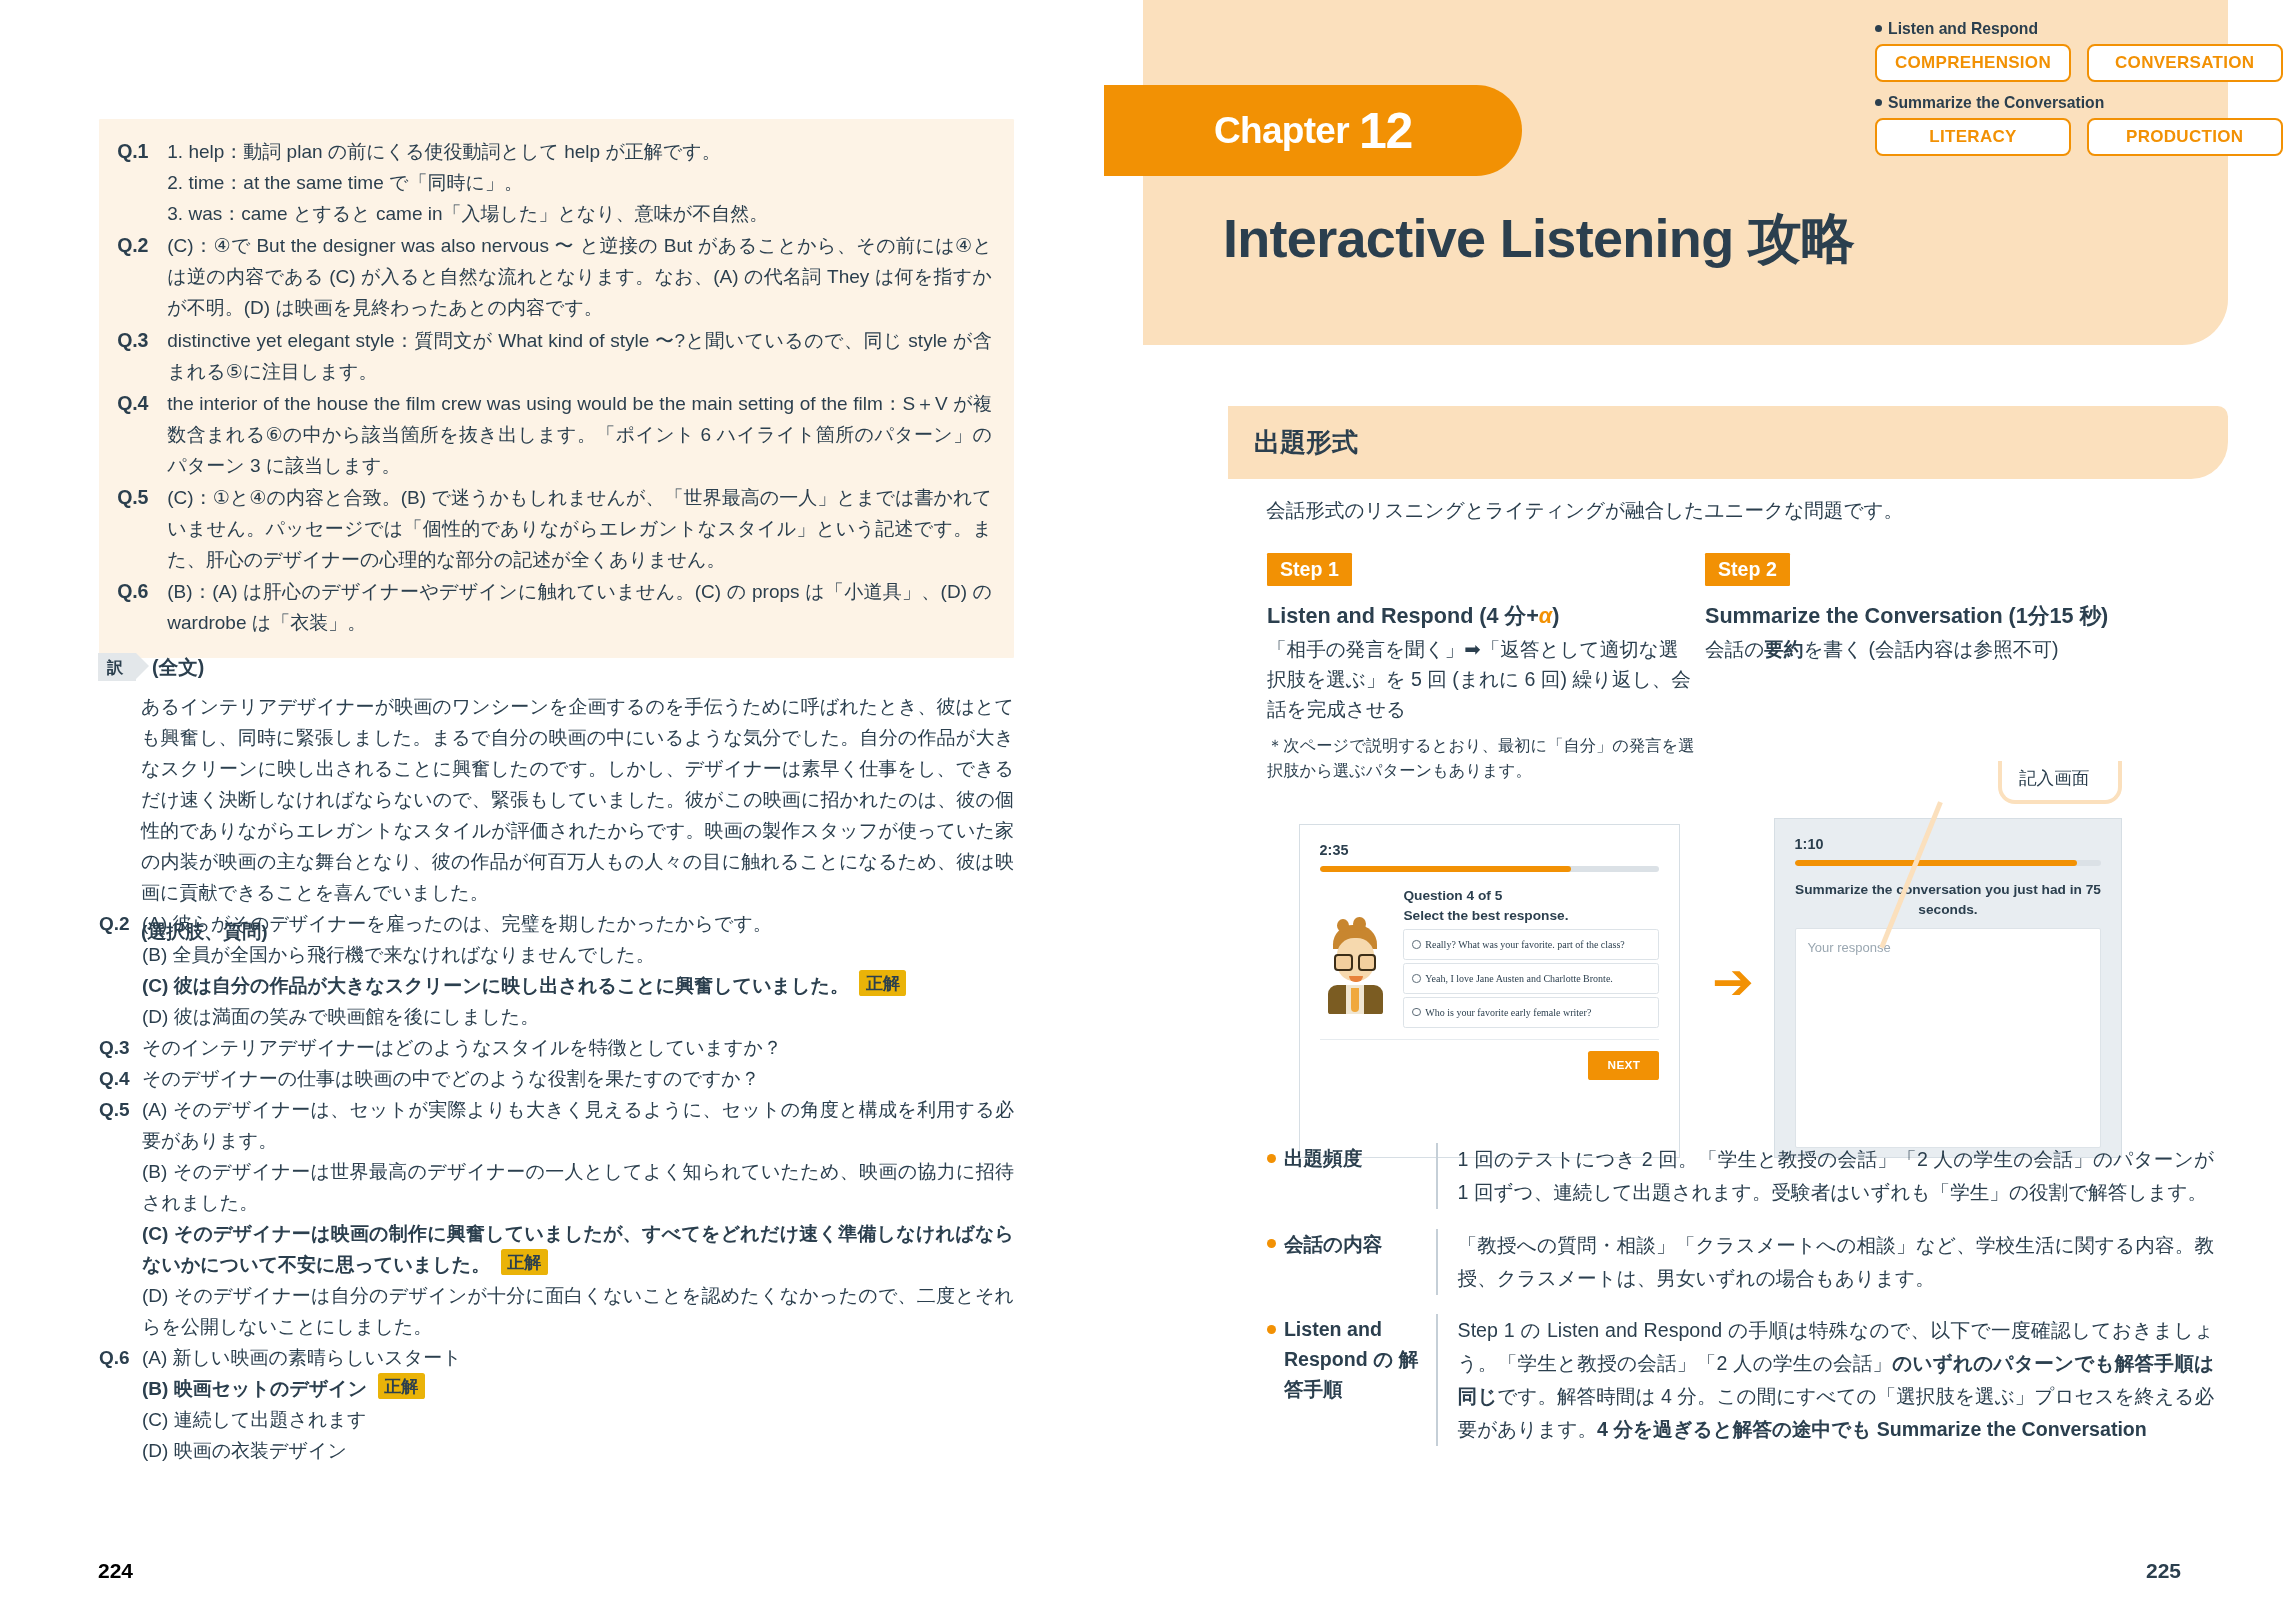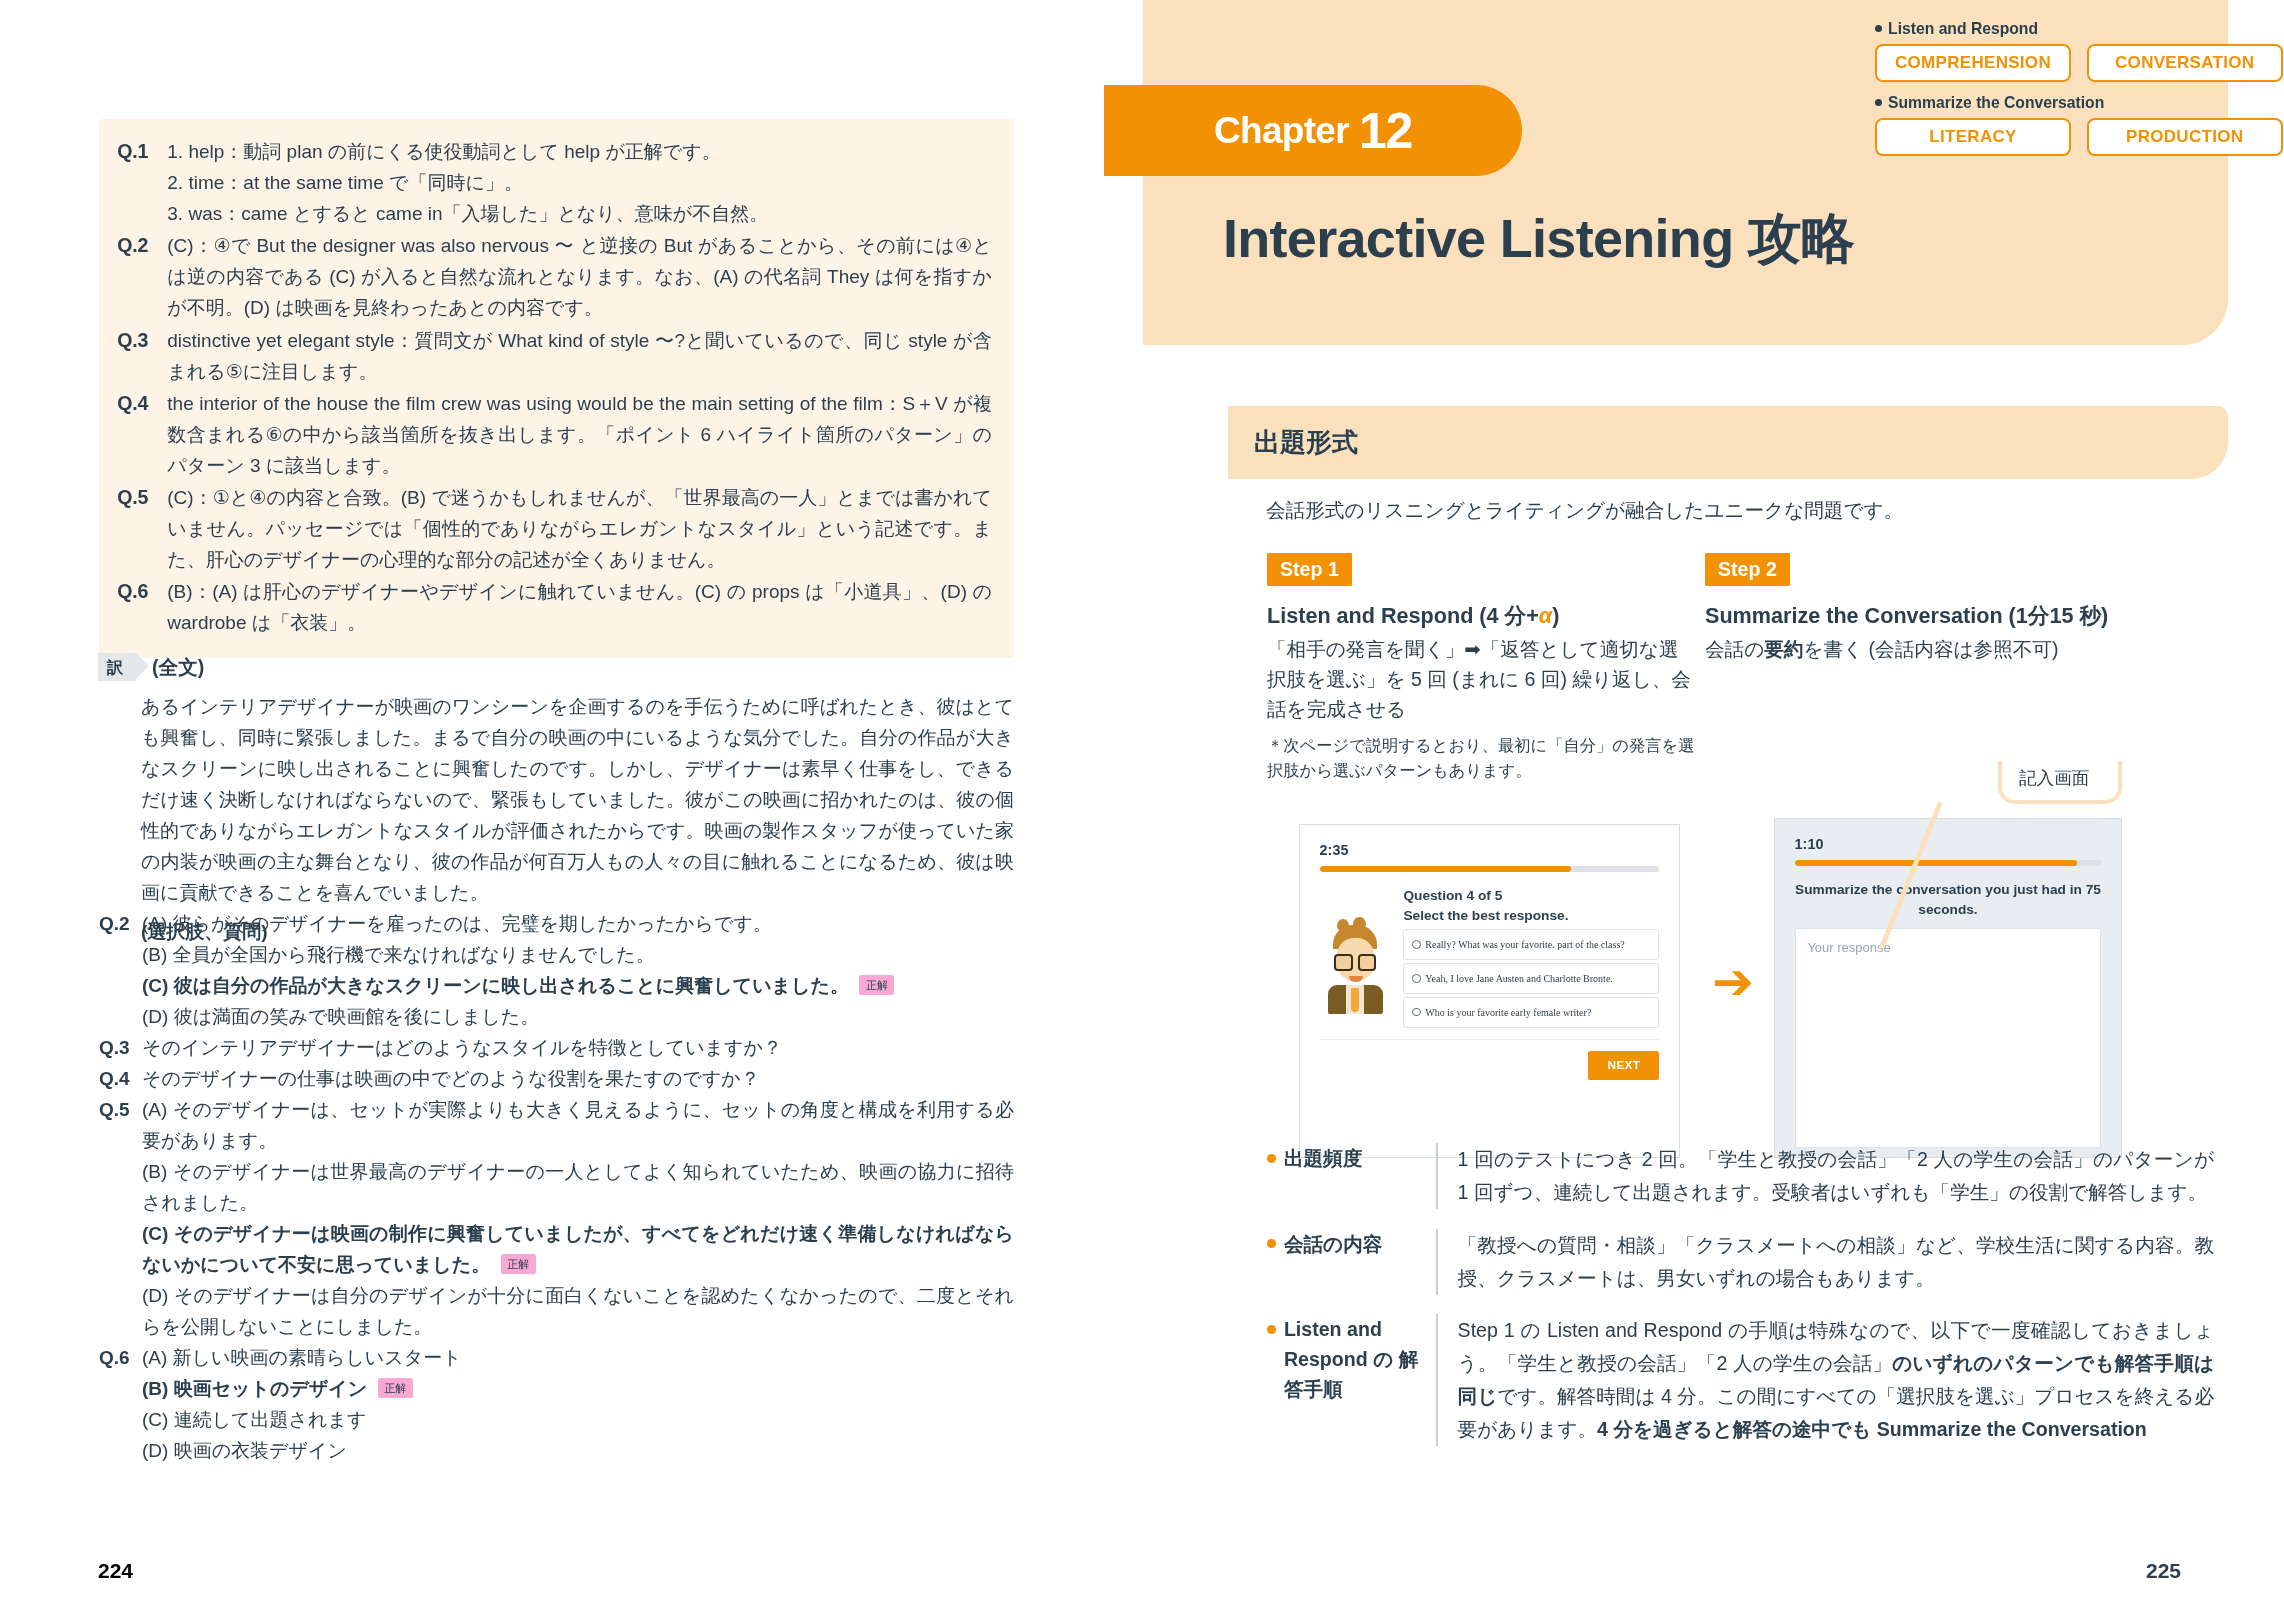--- a/index.html
+++ b/index.html
@@ -48,22 +48,22 @@
   }
   .sec-head { font-size: 19px; font-weight: 700; margin-top: 7.8px; }
 
   .choices { position: absolute; left: 99px; top: 908px; width: 915px; }
   .crow { display: flex; align-items: flex-start; }
   .clabel { flex: 0 0 43px; font-weight: 700; font-size: 19px; line-height: 31px; }
   .cpad { flex: 0 0 43px; }
   .cbody { flex: 1 1 auto; font-size: 19px; line-height: 31px; text-align: justify; }
   .cbody.bold { font-weight: 700; }
   .badge-ok {
-    display: inline-block; background: #f9a8d4; color: #2b3f4e;
-    font-size: 11px; font-weight: 400; line-height: 1;
+    display: inline-block; background: #eab308; color: #2b3f4e;
+    font-size: 17px; font-weight: 700; line-height: 1;
     padding: 4.6px 6.5px; border-radius: 2.6px; vertical-align: 3.3px; margin-left: 5.2px;
   }
   .pagenum-l { position: absolute; left: 98px; top: 1559px; font-size: 21px; font-weight: 700; color:#000000; }
 
   
   .right-page { position: absolute; left: 1143px; top: 0; width: 1141px; height: 1620px; background:#fff; }
 
   .hdr-band {
     position: absolute; left: 0; top: 0; width: 1085px; height: 345px;
     background: #fbe0bd; border-bottom-right-radius: 46px;

